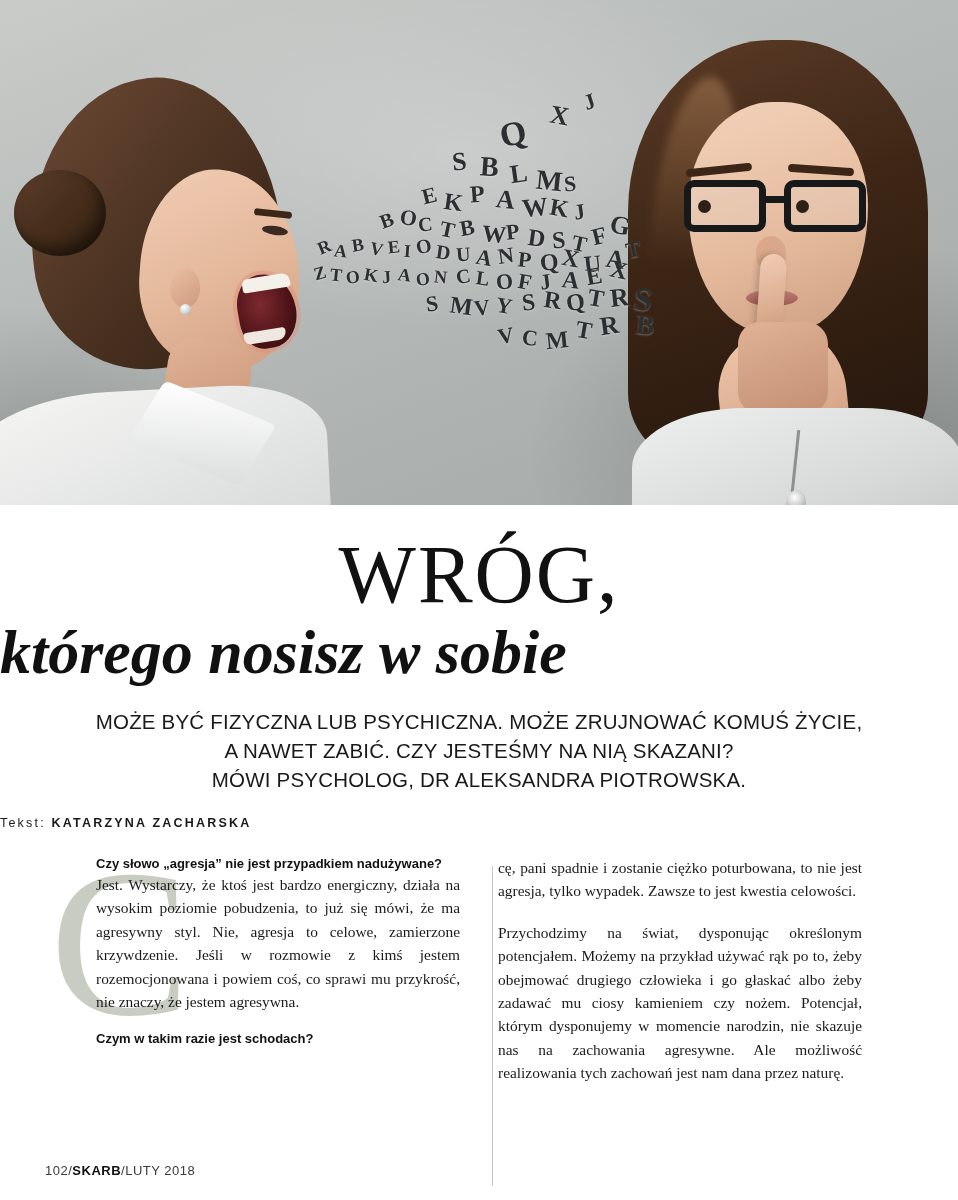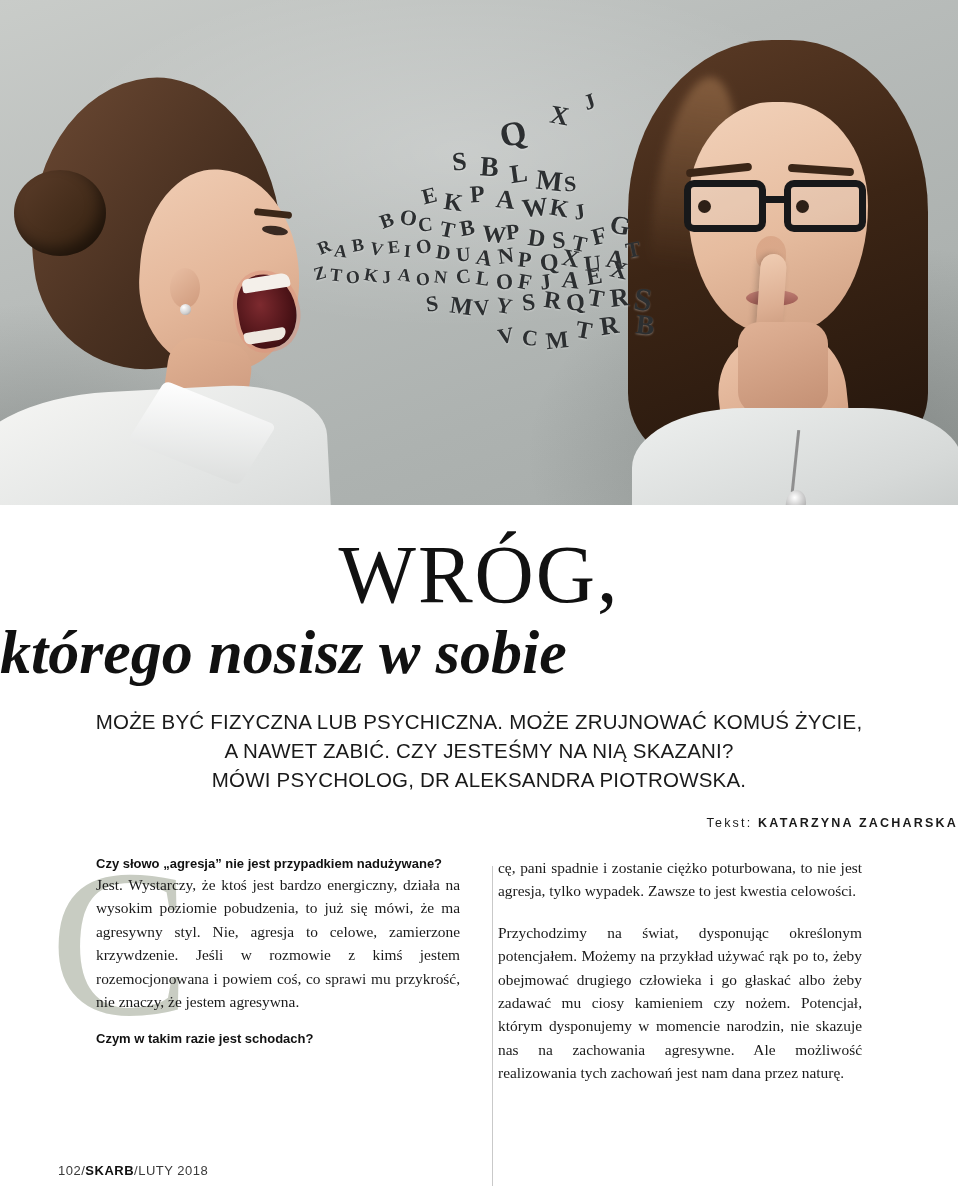--- a/index.html
+++ b/index.html
@@ -333,21 +333,21 @@
     text-align: center;
     font-family: "Liberation Sans", sans-serif;
     font-size: 20.5px;
     line-height: 1.42;
     letter-spacing: 0.2px;
     color: #1a1a1a;
     margin: 22px auto 0 auto;
     width: 790px;
   }
   .byline {
-    text-align: right;
+    text-align: left;
     font-family: "Liberation Sans", sans-serif;
     font-size: 12.5px;
     letter-spacing: 2.2px;
     margin-top: 22px;
     color: #1a1a1a;
   }
   .byline b { font-weight: 700; }
 
   
   .cols {
@@ -398,21 +398,21 @@
     color: #1a1a1a;
     margin: 0 0 18px 0;
     position: relative;
     z-index: 2;
   }
   .a:last-child { margin-bottom: 0; }
 
   
   .footer {
     position: absolute;
-    left: 58px;
+    left: 45px;
     bottom: 22px;
     font-family: "Liberation Sans", sans-serif;
     font-size: 13px;
     letter-spacing: 0.5px;
     color: #3a3a3a;
   }
   .footer b { font-weight: 700; color: #111; }
 </style>
 </head>
 <body>

